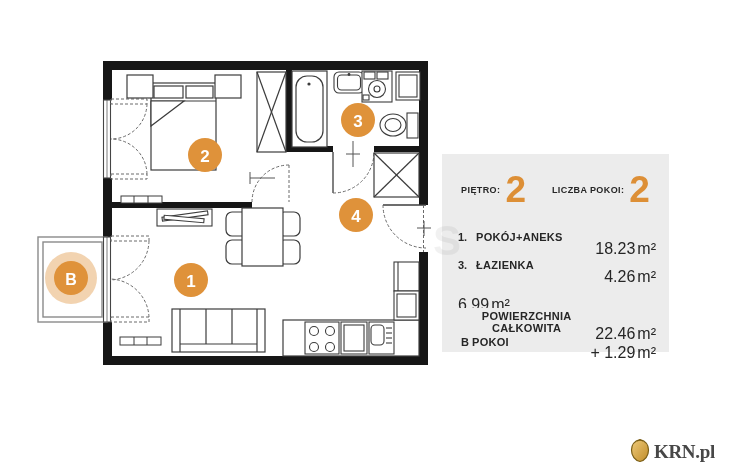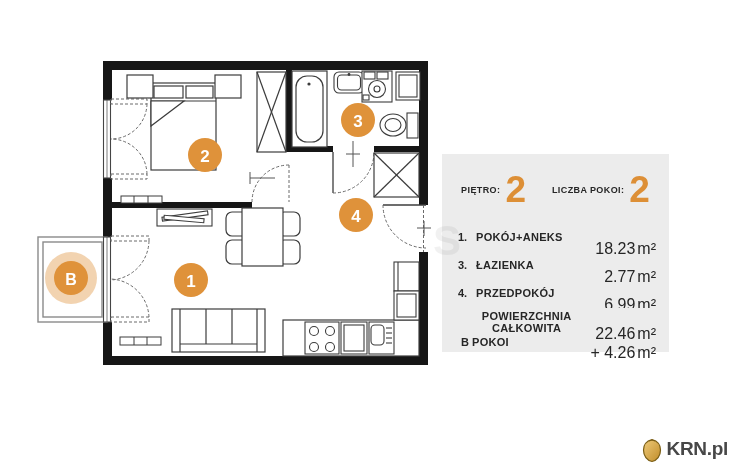--- a/index.html
+++ b/index.html
@@ -27,21 +27,21 @@
   .sum-row{height:19px;display:flex;align-items:center;justify-content:space-between;padding:0 13px 0 16px;}
   #panel-bottom{padding-top:4px;box-sizing:border-box;}
   .sum-label{font-size:11px;font-weight:700;letter-spacing:.3px;color:#262626;}
   .b-no{display:inline-block;width:14px;font-size:11px;font-weight:700;color:#262626;}
 
   
   #watermark{position:absolute;left:433px;top:217px;z-index:3;font-size:42px;font-weight:700;
     color:rgba(0,0,0,0.055);pointer-events:none;}
 
   
-  #logo{position:absolute;right:12px;bottom:9px;display:flex;align-items:flex-start;z-index:2;}
+  #logo{position:absolute;right:25px;bottom:9px;display:flex;align-items:flex-end;z-index:2;font-family:Liberation Serif, serif;}
   #logo-text{font-size:19px;font-weight:700;color:#474747;margin-left:3px;letter-spacing:-.3px;}
 </style>
 </head>
 <body>
 
 <svg id="plan-svg" width="740" height="472" viewBox="0 0 740 472">
 
   <g fill="#161616">
     <rect x="103" y="61" width="325" height="9"></rect>
     <rect x="103" y="356" width="325" height="9"></rect>
@@ -253,37 +253,36 @@
       <span class="stat-value">2</span>
     </div>
   </div>
   <div class="room-list">
     <div class="room-row">
       <span><span class="room-no">1.</span><span class="room-name">POKÓJ+ANEKS</span></span>
       <span class="room-area"><span>18.23</span><span class="unit">m²</span></span>
     </div>
     <div class="room-row">
       <span><span class="room-no">3.</span><span class="room-name">ŁAZIENKA</span></span>
-      <span class="room-area"><span>2.77</span><span class="unit">m²</span></span>
+      <span class="room-area"><span>4.26</span><span class="unit">m²</span></span>
     </div>
     <div class="room-row">
-      <span><span class="room-no">4.</span><span class="room-name">PRZEDPOKÓJ</span></span>
       <span class="room-area"><span>6.99</span><span class="unit">m²</span></span>
     </div>
   </div>
 </div>
 
 <div class="panel" id="panel-bottom">
   <div class="sum-row">
     <span class="sum-label">POWIERZCHNIA CAŁKOWITA</span>
     <span class="room-area"><span>22.46</span><span class="unit">m²</span></span>
   </div>
   <div class="sum-row">
     <span><span class="b-no">B</span><span class="sum-label">POKOI</span></span>
-    <span class="room-area"><span>+ 4.26</span><span class="unit">m²</span></span>
+    <span class="room-area"><span>+ 1.29</span><span class="unit">m²</span></span>
   </div>
 </div>
 
 <div id="watermark">S</div>
 
 <div id="logo">
   <svg width="22" height="25" viewBox="0 0 22 25">
     <defs>
       <linearGradient id="gold" x1="0" y1="0" x2="1" y2="1">
         <stop offset="0" stop-color="#EFCB7B"></stop>

